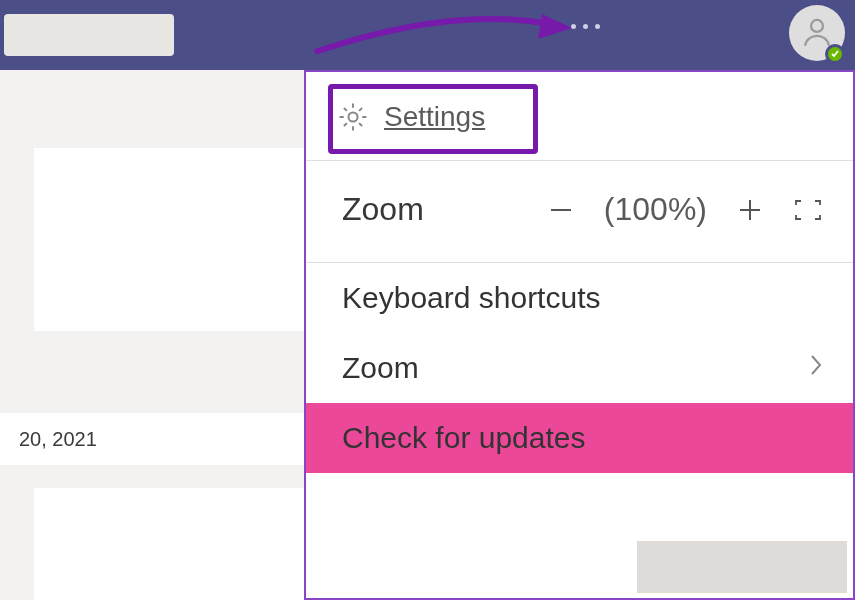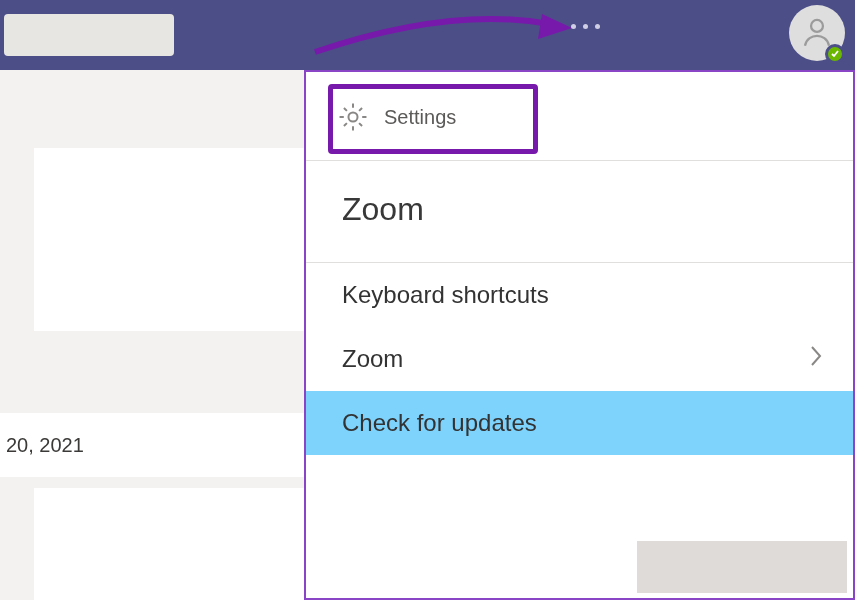--- a/index.html
+++ b/index.html
@@ -71,24 +71,24 @@
     .card1 {
       position: absolute;
       left: 34px; top: 78px;
       width: 270px; height: 183px;
       background: #fff;
     }
     .date-row {
       position:absolute;
       left:0; top:343px;
       width:100%;
-      height:64px;
+      height:52px;
       background:#fff;
       display:flex; align-items:center;
-      padding-left:6px;
+      padding-left:19px;
       color:#3b3a39; font-size:20px;
     }
     .card2 {
       position:absolute;
       left:34px; top:418px;
       width:270px; height:112px;
       background:#fff;
     }
     .menu {
       flex: 1;
@@ -103,41 +103,41 @@
       padding: 28px 26px 26px 30px;
     }
     .settings-box {
       position:absolute;
       left: 22px; top: 12px;
       width: 210px; height: 70px;
       border: 5px solid #7719aa;
       border-radius: 4px;
       pointer-events: none;
     }
-    .settings-label { font-size: 20px; color:#5b5a59; }
+    .settings-label { font-size: 28px; color:#5b5a59;text-decoration:underline; }
     .divider { height:1px; background:#e1dfdd; margin: 0 0; }
     .zoom-row {
       display:flex; align-items:center;
       padding: 30px 30px 34px 36px;
       gap: 28px;
       color:#383838; font-size:32px;
     }
     .zoom-row .label { flex: 0 0 auto; width: 120px; }
     .zoom-controls { display:flex; align-items:center; gap:28px; margin-left:auto;}
     .zoom-val { color:#5a5a5a; }
     .minus, .plus, .fs { color:#555; display:flex; align-items:center; justify-content:center; cursor:pointer;}
     .item {
       padding: 18px 36px;
-      font-size: 24px;
+      font-size: 30px;
       color:#333;
       cursor:pointer;
       display:flex; align-items:center;
       position:relative;
     }
-    .item.hover { background:#7dd3fc; }
+    .item.hover { background:#ec4899; }
     .chev {
       position:absolute; right:30px; color:#888; font-size:22px;
     }
     .bottom-rect {
       position:absolute;
       right: 6px;
       bottom: 5px;
       width: 210px; height: 52px;
       background:#dedbd8;
     }
@@ -184,20 +184,39 @@
       <svg width="34" height="34" viewBox="0 0 24 24" fill="none" stroke="#8a8886" stroke-width="1.4">
         <circle cx="12" cy="12" r="3.2"></circle>
         <path d="M12 2.5v3M12 18.5v3M21.5 12h-3M5.5 12h-3M18.4 5.6l-2.1 2.1M7.7 16.3l-2.1 2.1M18.4 18.4l-2.1-2.1M7.7 7.7L5.6 5.6"></path>
       </svg>
       <span class="settings-label">Settings</span>
     </div>
     <div class="divider"></div>
 
     <div class="zoom-row">
       <span class="label">Zoom</span>
+      <div class="zoom-controls">
+        <div class="minus">
+          <svg width="30" height="30" viewBox="0 0 24 24" stroke="#555" stroke-width="1.6">
+              <line x1="4" y1="12" x2="20" y2="12"></line>
+            </svg>
+        </div>
+        <span class="zoom-val">(100%)</span>
+        <div class="plus">
+          <svg width="30" height="30" viewBox="0 0 24 24" stroke="#555" stroke-width="1.6">
+              <line x1="4" y1="12" x2="20" y2="12"></line>
+              <line x1="12" y1="4" x2="12" y2="20"></line>
+            </svg>
+        </div>
+        <div class="fs">
+          <svg width="30" height="28" viewBox="0 0 30 24" stroke="#555" stroke-width="1.8" fill="none">
+            <path d="M3 7V3h5M27 7V3h-5M3 17v4h5M27 17v4h-5"></path>
+          </svg>
+        </div>
+      </div>
     </div>
     <div class="divider"></div>
 
     <div class="item">
       <span>Keyboard shortcuts</span>
     </div>
     <div class="item">
       <span>Zoom</span>
       <span class="chev">
         <svg width="14" height="22" viewBox="0 0 14 22" fill="none" stroke="#8a8886" stroke-width="2">

